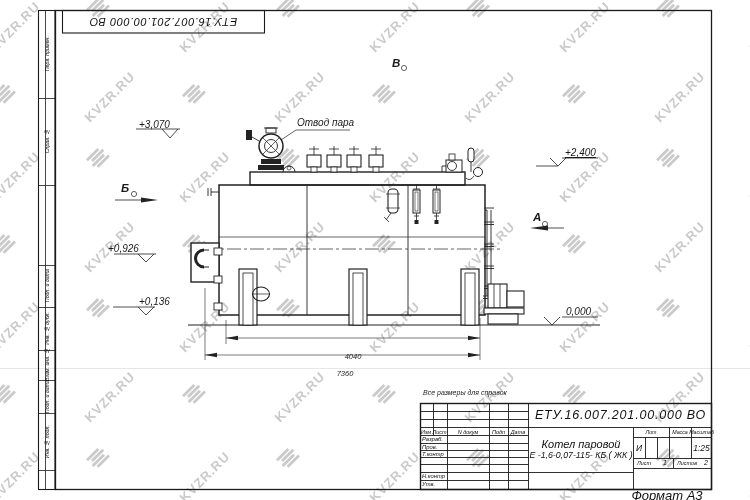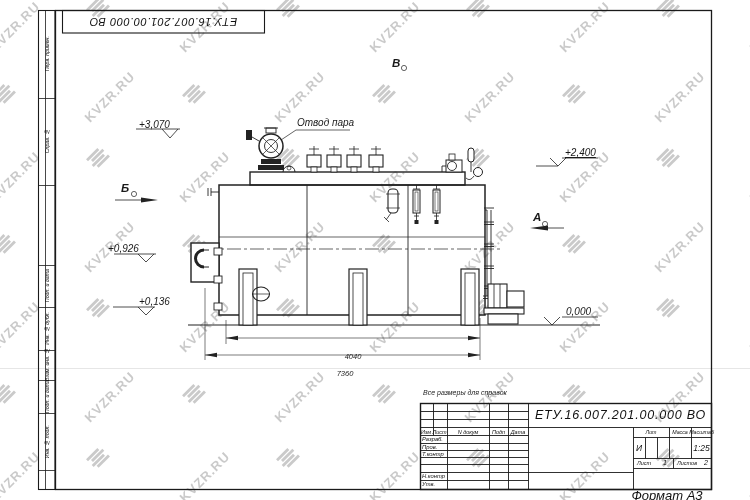--- a/index.html
+++ b/index.html
@@ -275,20 +275,24 @@
   <div class="ann dim" style="left:338px; top:328px;">4040</div>
   <div class="ann dim" style="left:330px; top:345px;">7360</div>
   <div class="ann view" style="left:121px; top:182px;">Б</div>
   <div class="ann view" style="left:533px; top:211px;">А</div>
   <div class="ann view" style="left:392px; top:57px;">В</div>
 
   <div class="note" style="left:423px; top:389px;">Все размеры для справок</div>
 
   <div class="tb cen docnum" style="left:529px; top:403px; width:183px; height:24px;">ЕТУ.16.007.201.00.000 ВО</div>
 
+  <div class="tb colc" style="left:529px; top:429px; width:104px; height:40px;">
+    <span class="name1">Котел паровой</span>
+    <span class="name2">Е -1,6-0,07-115- КБ ( ЖК )</span>
+  </div>
 
   <div class="tb cen h55" style="left:419px; top:428px; width:14px; height:7px;">Изм</div>
   <div class="tb cen h55" style="left:432px; top:428px; width:15px; height:7px;">Лист</div>
   <div class="tb cen h55" style="left:447px; top:428px; width:42px; height:7px;">N докум</div>
   <div class="tb cen h55" style="left:489px; top:428px; width:19px; height:7px;">Подп</div>
   <div class="tb cen h55" style="left:508px; top:428px; width:20px; height:7px;">Дата</div>
 
   <div class="tb rowlbl" style="left:422px; top:436px;">Разраб.</div>
   <div class="tb rowlbl" style="left:422px; top:444px;">Пров.</div>
   <div class="tb rowlbl" style="left:422px; top:451px;">Т.контр</div>

